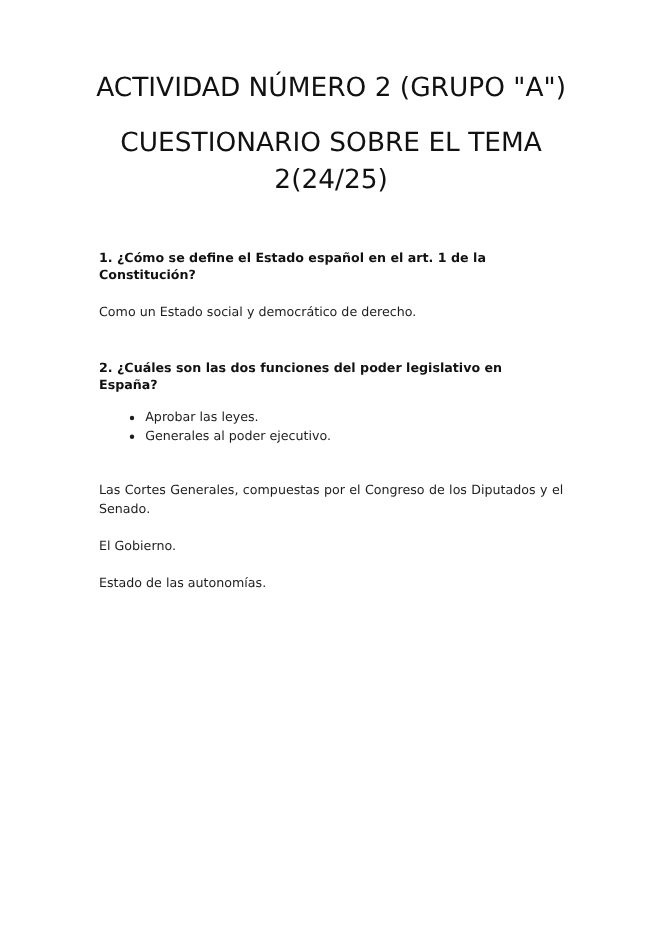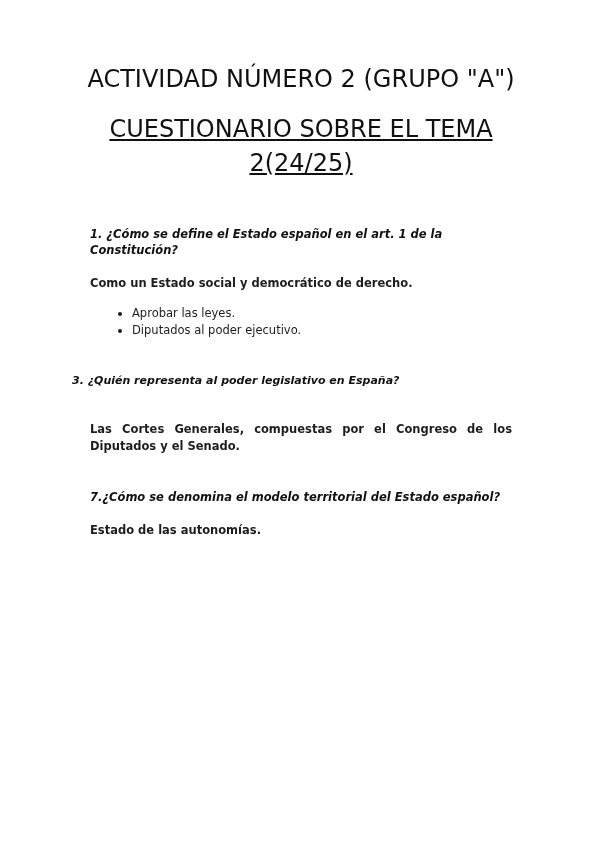--- a/index.html
+++ b/index.html
@@ -24,43 +24,41 @@
   .title {
     font-size: 24px;
     font-weight: 400;
     text-align: center;
     line-height: 34px;
     margin: 0 -20px;
     color: #111111;
   }
   .title.second {
     margin-top: 16px;
-    text-decoration: underline;
   }
   .content {
     margin-top: 46px;
   }
   .q {
     font-size: 11.5px;
     font-weight: 700;
     line-height: 16px;
     margin: 34px 0 0 0;
     color: #111111;
-    font-style: italic;
   }
   .q.first {
     margin-top: 0;
   }
   .q.outdent {
     margin-left: -18px;
     font-size: 11px;
   }
   .a {
     font-size: 11.5px;
-    font-weight: 700;
+    font-weight: 400;
     line-height: 17px;
     margin: 17px 0 0 0;
     color: #1d1d1d;
   }
   .justify {
     text-align: justify;
     margin-top: 32px;
   }
   ul.bullets {
     margin: 13px 0 12px 26px;
@@ -79,28 +77,28 @@
 <div class="page">
 
   <h1 class="title">ACTIVIDAD NÚMERO 2 (GRUPO "A")</h1>
   <h1 class="title second">CUESTIONARIO SOBRE EL TEMA 2(24/25)</h1>
 
   <div class="content">
 
     <p class="q first">1. ¿Cómo se define el Estado español en el art. 1 de la Constitución?</p>
     <p class="a">Como un Estado social y democrático de derecho.</p>
 
+    <p class="q">2. ¿Cuáles son las dos funciones del poder legislativo en España?</p>
     <ul class="bullets">
       <li>Aprobar las leyes.</li>
-      <li>Diputados al poder ejecutivo.</li>
+      <li>Generales al poder ejecutivo.</li>
     </ul>
 
-    <p class="q outdent">3. ¿Quién representa al poder legislativo en España?</p>
     <p class="a justify">Las Cortes Generales, compuestas por el Congreso de los Diputados y el Senado.</p>
+
+    <p class="a">El Gobierno.</p>
 
 
 
-
-    <p class="q outdent-alt">7.¿Cómo se denomina el modelo territorial del Estado español?</p>
     <p class="a">Estado de las autonomías.</p>
 
   </div>
 </div>
 
 </body></html>

